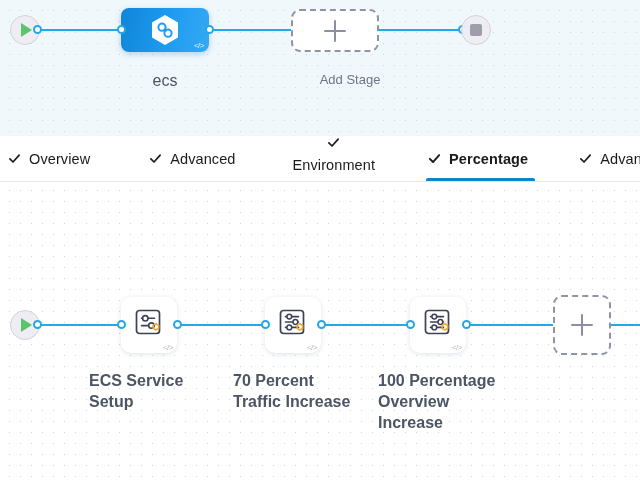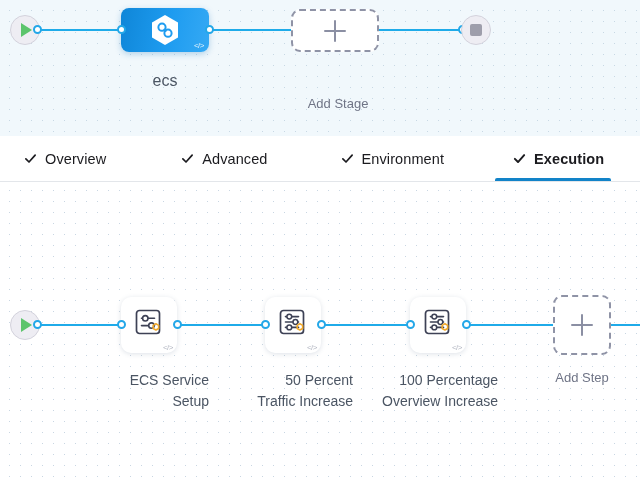--- a/index.html
+++ b/index.html
@@ -59,21 +59,21 @@
     background: #ffffff;
     border-bottom: 1px solid #e3e6ea;
     display: flex;
     align-items: stretch;
     box-sizing: border-box;
   }
   .tab {
     display: flex;
     align-items: center;
     gap: 8px;
-    padding: 0 13px 0 24px;
+    padding: 0 13px 0 8px;
     position: relative;
     white-space: nowrap;
     cursor: pointer;
     flex: 0 0 auto;
   }
   .tab .tab-label {
     font-size: 14.5px;
     color: #1b1b1f;
     letter-spacing: 0.1px;
   }
@@ -234,25 +234,26 @@
     position: absolute;
     right: 4px;
     bottom: 1px;
     font-size: 8px;
     line-height: 8px;
     color: #b3b7c2;
     letter-spacing: -0.5px;
   }
   .step-caption {
     position: absolute;
-    text-align: right;
-    font-size: 14px;
+    text-align: left;
+    font-size: 16px;
     color: #4b5563;
     line-height: 21px;
     white-space: pre-line;
+    font-weight: bold;
   }
 </style>
 </head>
 <body>
 
 <div class="app">
 
   <div class="stage-canvas">
 
     <div class="edge" style="left:36px; top:29px; width:92px;"></div>
@@ -277,52 +278,52 @@
       </div>
       <span class="code-badge">&lt;/&gt;</span>
     </div>
     <div class="port" style="left:117px; top:25px;"></div>
     <div class="port" style="left:205px; top:25px;"></div>
     <div class="node-caption" style="left:121px; top:70px; width:88px;">ecs</div>
 
     <div class="add-node" style="left:291px; top:9px; width:88px; height:43px;">
       <span class="plus"></span>
     </div>
-    <div class="add-caption" style="left:294px; top:72px; width:88px;margin-top:24px;">Add Stage</div>
+    <div class="add-caption" style="left:306px; top:72px; width:88px;">Add Stage</div>
 
     <div class="port" style="left:458px; top:25px;"></div>
     <div class="terminal" style="left:461px; top:15px;">
       <div class="stop-sq"></div>
     </div>
   </div>
 
   <div class="tabbar">
     <div class="tab">
       <svg class="check" viewBox="0 0 14 14">
         <path d="M2 7.4 L5.4 10.8 L12 3.4" fill="none" stroke="#1b1b1f" stroke-width="1.8" stroke-linecap="round" stroke-linejoin="round"></path>
       </svg>
       <span class="tab-label">Overview</span>
     </div>
     <div class="tab" style="margin-left:38px;">
       <svg class="check" viewBox="0 0 14 14">
         <path d="M2 7.4 L5.4 10.8 L12 3.4" fill="none" stroke="#1b1b1f" stroke-width="1.8" stroke-linecap="round" stroke-linejoin="round"></path>
       </svg>
       <span class="tab-label">Advanced</span>
     </div>
-    <div class="tab" style="margin-left:36px;">
+    <div class="tab" style="margin-left:36px;flex-direction:column;">
       <svg class="check" viewBox="0 0 14 14">
         <path d="M2 7.4 L5.4 10.8 L12 3.4" fill="none" stroke="#1b1b1f" stroke-width="1.8" stroke-linecap="round" stroke-linejoin="round"></path>
       </svg>
       <span class="tab-label">Environment</span>
     </div>
     <div class="tab active" style="margin-left:32px;">
       <svg class="check" viewBox="0 0 14 14">
         <path d="M2 7.4 L5.4 10.8 L12 3.4" fill="none" stroke="#1b1b1f" stroke-width="2.1" stroke-linecap="round" stroke-linejoin="round"></path>
       </svg>
-      <span class="tab-label">Execution</span>
+      <span class="tab-label">Percentage</span>
     </div>
     <div class="tab" style="margin-left:30px;">
       <svg class="check" viewBox="0 0 14 14">
         <path d="M2 7.4 L5.4 10.8 L12 3.4" fill="none" stroke="#1b1b1f" stroke-width="1.8" stroke-linecap="round" stroke-linejoin="round"></path>
       </svg>
       <span class="tab-label">Advanced</span>
     </div>
   </div>
 
   <div class="exec-canvas">
@@ -374,21 +375,21 @@
           <circle cx="13.3" cy="20.4" r="2.4" fill="#ffffff" stroke="#3d4155" stroke-width="1.5"></circle>
           <g transform="translate(19.2,18.6)">
             <path d="M6.2 0.6 L10.6 -1.9 L15 0.6 L15 5.6 L10.6 8.1 L6.2 5.6 Z" fill="none" stroke="#f0a92c" stroke-width="2.6" stroke-linejoin="round" transform="scale(0.62) translate(-3,-1)"></path>
           </g>
         </svg>
       </span>
       <span class="code-badge-dark">&lt;/&gt;</span>
     </div>
     <div class="port" style="left:261px; top:138px;"></div>
     <div class="port" style="left:317px; top:138px;"></div>
-    <div class="step-caption" style="left:233px; top:188px; width:120px;">50 Percent
+    <div class="step-caption" style="left:233px; top:188px; width:120px;">70 Percent
 Traffic Increase</div>
 
     <div class="step-node" style="left:410px; top:115px;">
       <span class="step-icon">
         <svg viewBox="0 0 34 34" width="34" height="34" aria-hidden="true">
           <rect x="4.5" y="3.5" width="23" height="23" rx="3" fill="#ffffff" stroke="#3d4155" stroke-width="1.7"></rect>
           <g stroke="#3d4155" stroke-width="1.6" stroke-linecap="round" fill="none">
             <path d="M9.5 9.6 H22.5"></path>
             <path d="M9.5 15.0 H22.5"></path>
             <path d="M9.5 20.4 H22.5"></path>
@@ -404,16 +405,15 @@
       <span class="code-badge-dark">&lt;/&gt;</span>
     </div>
     <div class="port" style="left:406px; top:138px;"></div>
     <div class="port" style="left:462px; top:138px;"></div>
     <div class="step-caption" style="left:378px; top:188px; width:120px;">100 Percentage
 Overview Increase</div>
 
     <div class="add-node" style="left:553px; top:113px; width:58px; height:60px;">
       <span class="plus"></span>
     </div>
-    <div class="add-caption" style="left:532px; top:188px; width:100px;">Add Step</div>
 
   </div>
 </div>
 
 </body></html>

